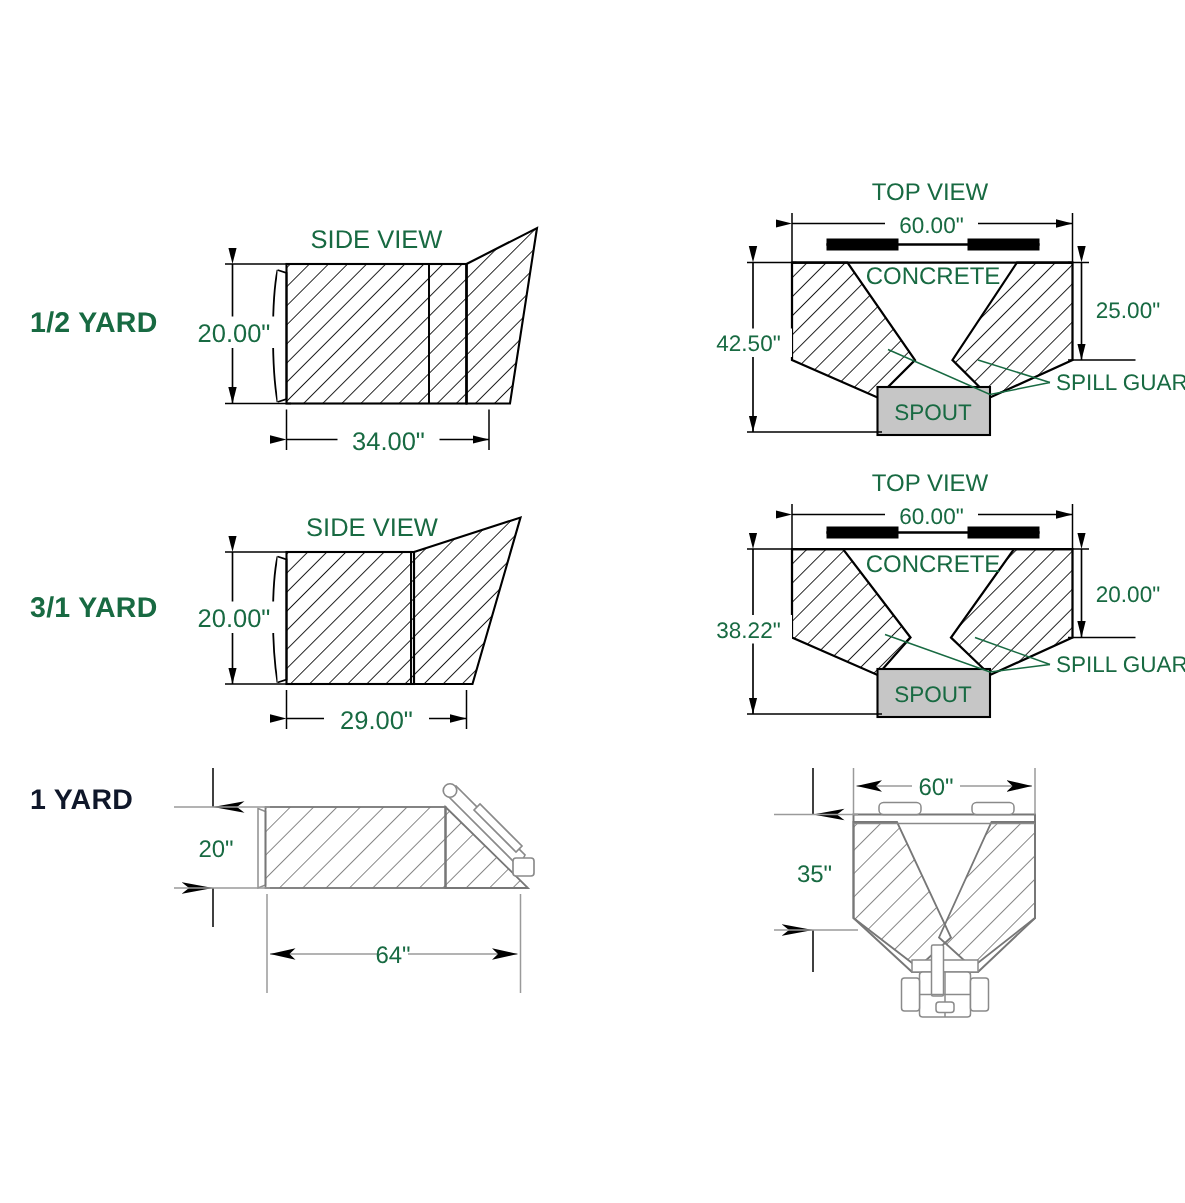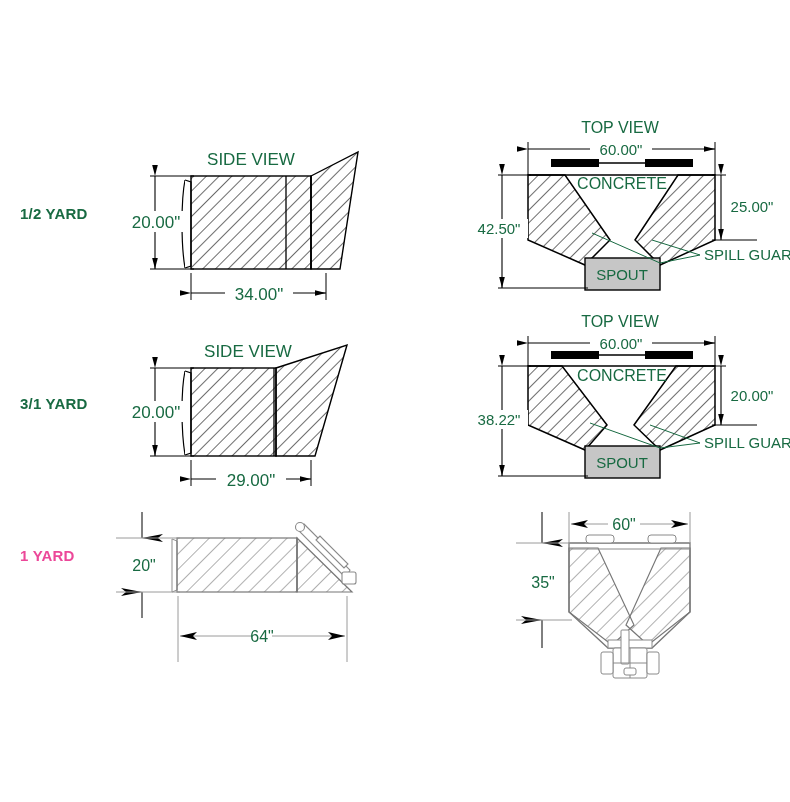--- a/index.html
+++ b/index.html
@@ -27,34 +27,34 @@
     position: absolute;
     left: 0;
     top: 0;
     width: 790px;
     height: 802px;
     display: block;
   }
   .row-label {
     position: absolute;
     font-weight: bold;
-    font-size: 15px;
+    font-size: 19px;
     letter-spacing: 0.2px;
     white-space: nowrap;
     text-align: center;
   }
 </style>
 </head>
 <body>
 
 <div id="sheet">
 
   <div class="row-label" style="left:20px; top:205px; color:#186a42;">1/2 YARD</div>
   <div class="row-label" style="left:20px; top:395px; color:#186a42;">3/1 YARD</div>
-  <div class="row-label" style="left:20px; top:547px; color:#ec4899;">1 YARD</div>
+  <div class="row-label" style="left:20px; top:523px; color:#0f172a;">1 YARD</div>
 
   <svg class="drawing" viewBox="0 0 790 802" xmlns="http://www.w3.org/2000/svg">
     <defs>
 
       <pattern id="hatchDark" width="9" height="9" patternTransform="rotate(45)" patternUnits="userSpaceOnUse">
         <line x1="0" y1="0" x2="0" y2="9" stroke="#000000" stroke-width="1.15"></line>
       </pattern>
       <pattern id="hatchDark2" width="10" height="10" patternTransform="rotate(45)" patternUnits="userSpaceOnUse">
         <line x1="0" y1="0" x2="0" y2="10" stroke="#000000" stroke-width="1.15"></line>
       </pattern>

